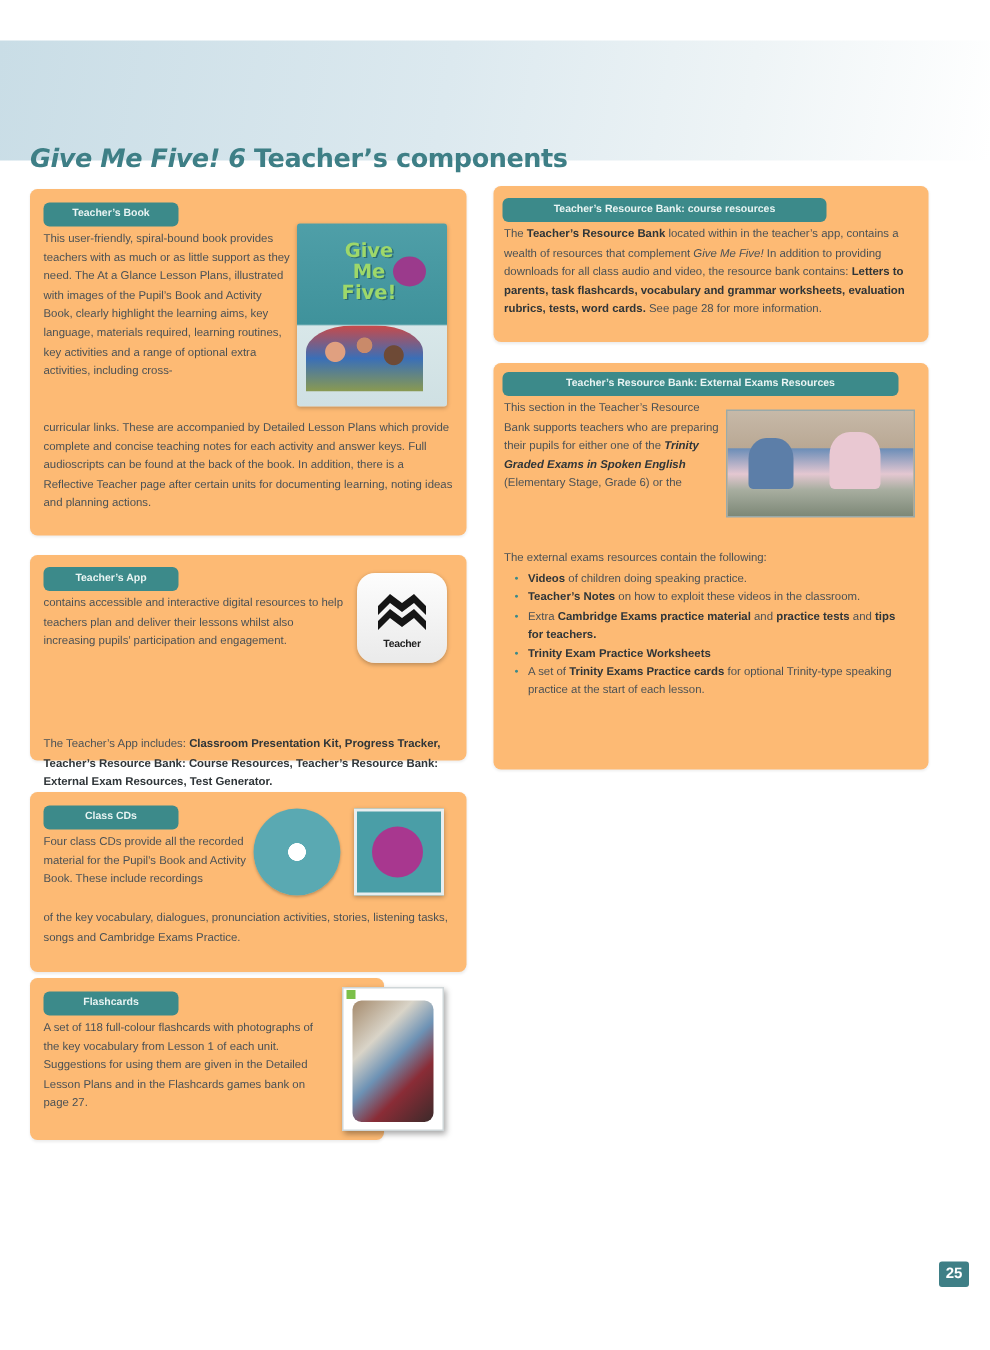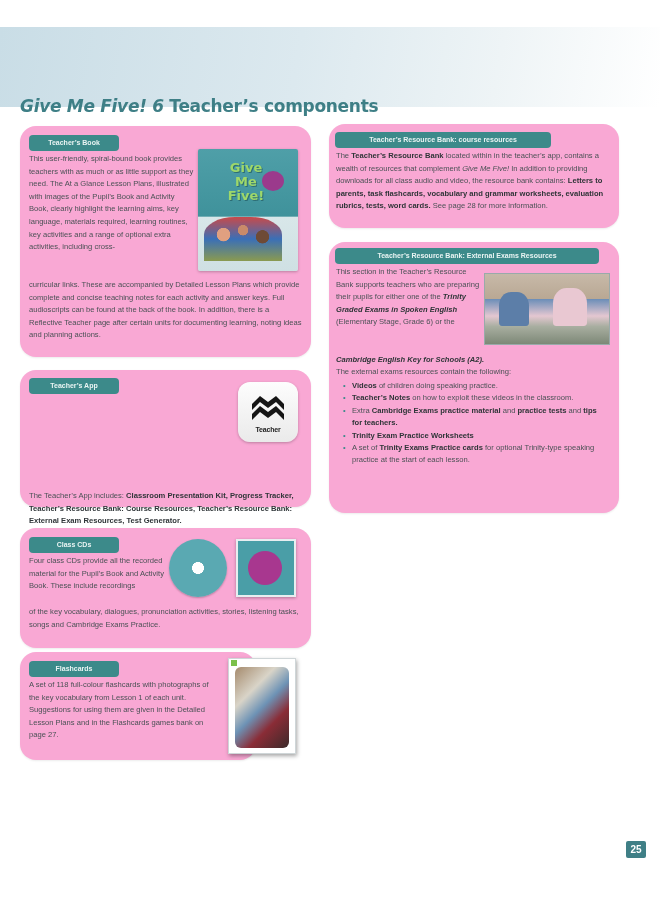--- a/index.html
+++ b/index.html
@@ -9,21 +9,21 @@
     position: absolute; left: 0; top: 27px; width: 660px; height: 80px;
     background: linear-gradient(100deg, #c9dde6 0%, #dce9ef 45%, #eef4f6 75%, #ffffff 100%);
   }
   .page-title {
     position: absolute; left: 20px; top: 96px;
     font-family: "DejaVu Sans", sans-serif; font-weight: bold; font-size: 17px;
     color: #3e7f86; letter-spacing: -0.3px; text-align: right;
   }
   .page-title em { font-style: italic; }
   .panel {
-    position: absolute; background: #f9a8d4; border-radius: 16px;
+    position: absolute; background: #fdba74; border-radius: 5px;
     box-shadow: 0 1px 2px rgba(0,0,0,0.08);
   }
   .pill {
     position: absolute; height: 16px; border-radius: 4px; background: #3c8a8a;
     color: #e9f4f3; font-size: 7px; font-weight: bold; text-align: center;
     line-height: 16px; white-space: nowrap;
   }
   .txt { position: absolute; font-size: 7.6px; line-height: 12.6px; color: #4a5155; }
   .txt b { color: #2f3538; }
   .txt i { font-style: italic; }
@@ -80,20 +80,21 @@
   <div class="book-cover" style="left:178px; top:23px; width:100px; height:122px;">
     <div class="cover-hand"></div>
     <div class="cover-logo">Give Me Five!</div>
     <div class="cover-kids"></div>
   </div>
   <div class="txt" style="left:9px; top:153px; width:275px;">curricular links. These are accompanied by Detailed Lesson Plans which provide complete and concise teaching notes for each activity and answer keys. Full audioscripts can be found at the back of the book. In addition, there is a Reflective Teacher page after certain units for documenting learning, noting ideas and planning actions.</div>
 </section>
 
 <section class="panel" style="left:20px; top:370px; width:291px; height:137px;">
   <div class="pill" style="left:9px; top:8px; width:90px;">Teacher’s App</div>
+  <div class="txt" style="left:9px; top:26px; width:200px;">contains accessible and interactive digital resources to help teachers plan and deliver their lessons whilst also increasing pupils’ participation and engagement.</div>
   <div class="app-icon" style="left:218px; top:12px;">
     <svg width="60" height="44" viewBox="0 0 60 44" style="position:absolute;left:0;top:4px;">
       <path d="M14 18 L22 10 L30 16 L38 10 L46 18 L46 24 L38 16 L30 22 L22 16 L14 24 Z" fill="#151515"></path>
       <path d="M14 28 L22 20 L30 26 L38 20 L46 28 L46 34 L38 26 L30 32 L22 26 L14 34 Z" fill="#151515"></path>
     </svg>
     <div class="lbl">Teacher</div>
   </div>
   <div class="txt" style="left:9px; top:84px; width:270px;margin-top:36px;"><span>The Teacher’s App includes: </span><b>Classroom Presentation Kit, Progress Tracker, Teacher’s Resource Bank: Course Resources, Teacher’s Resource Bank: External Exam Resources, Test Generator.</b></div>
 </section>
 
@@ -121,21 +122,20 @@
   <div class="txt" style="left:7px; top:26px; width:278px;"><span>The </span><b>Teacher’s Resource Bank</b><span> located within in the teacher’s app, contains a wealth of resources that complement </span><i>Give Me Five!</i><span> In addition to providing downloads for all class audio and video, the resource bank contains: </span><b>Letters to parents, task flashcards, vocabulary and grammar worksheets, evaluation rubrics, tests, word cards.</b><span> See page 28 for more information.</span></div>
 </section>
 
 <section class="panel" style="left:329px; top:242px; width:290px; height:271px;padding-left:24px;">
   <div class="pill" style="left:6px; top:6px; width:264px;">Teacher’s Resource Bank: External Exams Resources</div>
   <div class="txt" style="left:7px; top:24px; width:148px;"><span>This section in the Teacher’s Resource Bank supports teachers who are preparing their pupils for either one of the </span><b><i>Trinity Graded Exams in Spoken English</i></b><span> (Elementary Stage, Grade 6) or the </span></div>
   <div class="video-still" style="left:155px; top:31px; width:126px; height:72px;">
     <div class="boy"></div>
       <div class="girl"></div>
   </div>
-  <div class="txt" style="left:7px; top:112px; width:278px;"><b><i>Cambridge English Key for Schools (A2).</i></b></div>
   <div class="txt" style="left:7px; top:124px; width:278px;">The external exams resources contain the following:</div>
   <ul class="bul" style="left:12px; top:138px; width:268px;">
     <li><b>Videos</b><span> of children doing speaking practice.</span></li>
     <li><b>Teacher’s Notes</b><span> on how to exploit these videos in the classroom.</span></li>
     <li><span>Extra </span><b>Cambridge Exams practice material</b><span> and </span><b>practice tests</b><span> and </span><b>tips for teachers.</b></li>
     <li><b>Trinity Exam Practice Worksheets</b></li>
     <li><span>A set of </span><b>Trinity Exams Practice cards</b><span> for optional Trinity-type speaking practice at the start of each lesson.</span></li>
   </ul>
 </section>
 

